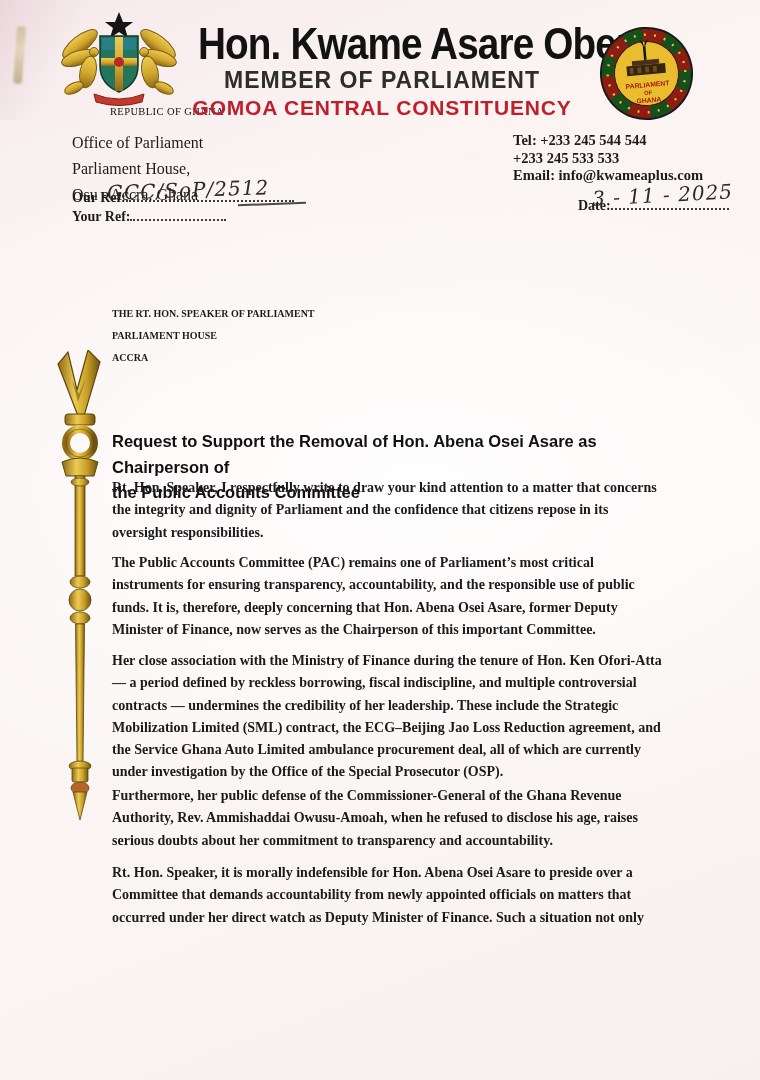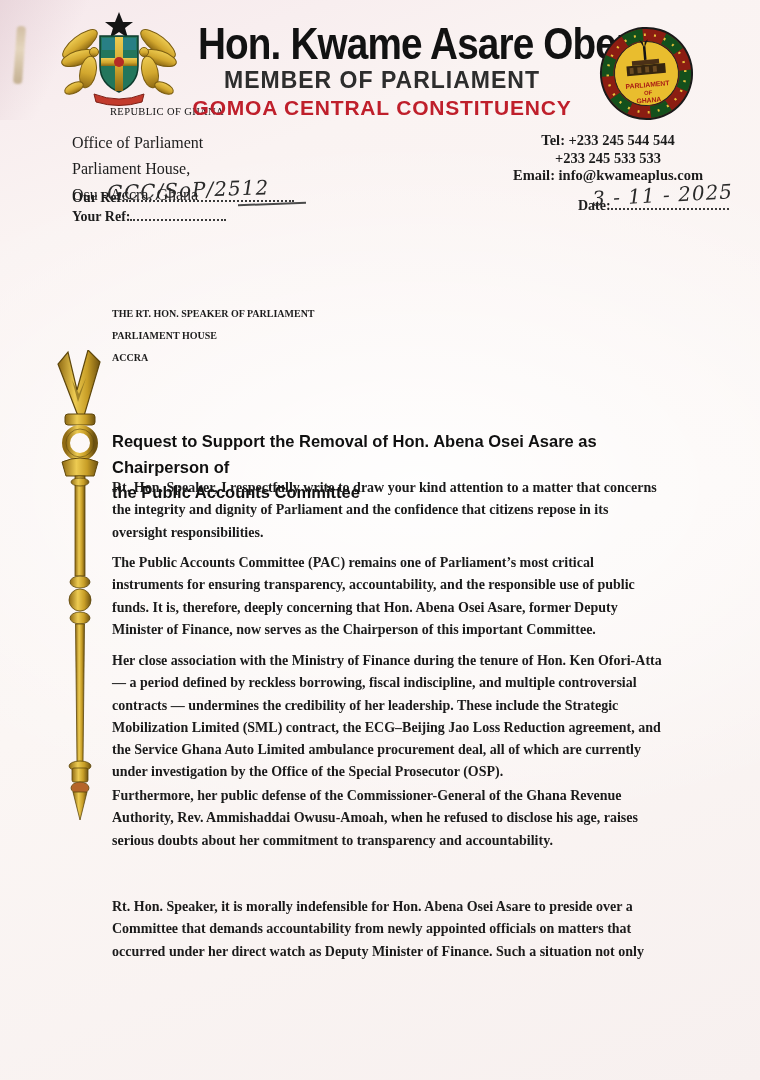--- a/index.html
+++ b/index.html
@@ -42,21 +42,21 @@
     font-family: "Liberation Sans", sans-serif; font-weight: bold; font-size: 21px;
     letter-spacing: .8px; color: #bf1f2b; margin-top: 2px;
   }
   .seal { position: absolute; left: 598px; top: 25px; width: 97px; height: 97px; transform: rotate(-5deg); }
   
   .office-block {
     position: absolute; left: 72px; top: 130px;
     font-size: 16px; font-weight: normal; line-height: 26px; white-space: pre-line;
   }
   .contact-block {
-    position: absolute; right: 57px; top: 132px; text-align: center;
+    position: absolute; right: 57px; top: 132px; text-align: left;
     font-size: 14.5px; font-weight: bold; line-height: 17.5px; white-space: pre-line;
   }
   .ref-row { position: absolute; left: 72px; font-size: 14px; font-weight: bold; }
   .our-ref-row { top: 189px; }
   .your-ref-row { top: 208px; }
   .dotline { display: inline-block; border-bottom: 2px dotted #3a3a3a; height: 13px; vertical-align: baseline; }
   .our-ref-line { width: 168px; }
   .your-ref-line { width: 96px; }
   .date-row { position: absolute; left: 578px; top: 197px; font-size: 14px; font-weight: bold; }
   .date-line { width: 118px; }
@@ -75,21 +75,21 @@
   .salutation { top: 397px; font-size: 14.5px; font-weight: bold; }
   .subject {
     top: 429px; font-family: "Liberation Sans", sans-serif; font-weight: bold;
     font-size: 16.5px; line-height: 25.5px; color: #101010; white-space: pre-line;
   }
   .para { font-size: 14px; font-weight: bold; line-height: 22.3px; white-space: pre-line; color: #1b1b1b; }
   .p1 { top: 477px; }
   .p2 { top: 552px; }
   .p3 { top: 650px; }
   .p4 { top: 785px; }
-  .p5 { top: 896px; }
+  .p5 { top: 862px; }
 </style>
 </head>
 <body>
 
 <div class="page">
 
   <div class="corner-shade"></div>
   <div class="fold-mark"></div>
 
   <svg class="coat" viewBox="0 0 122 97">

